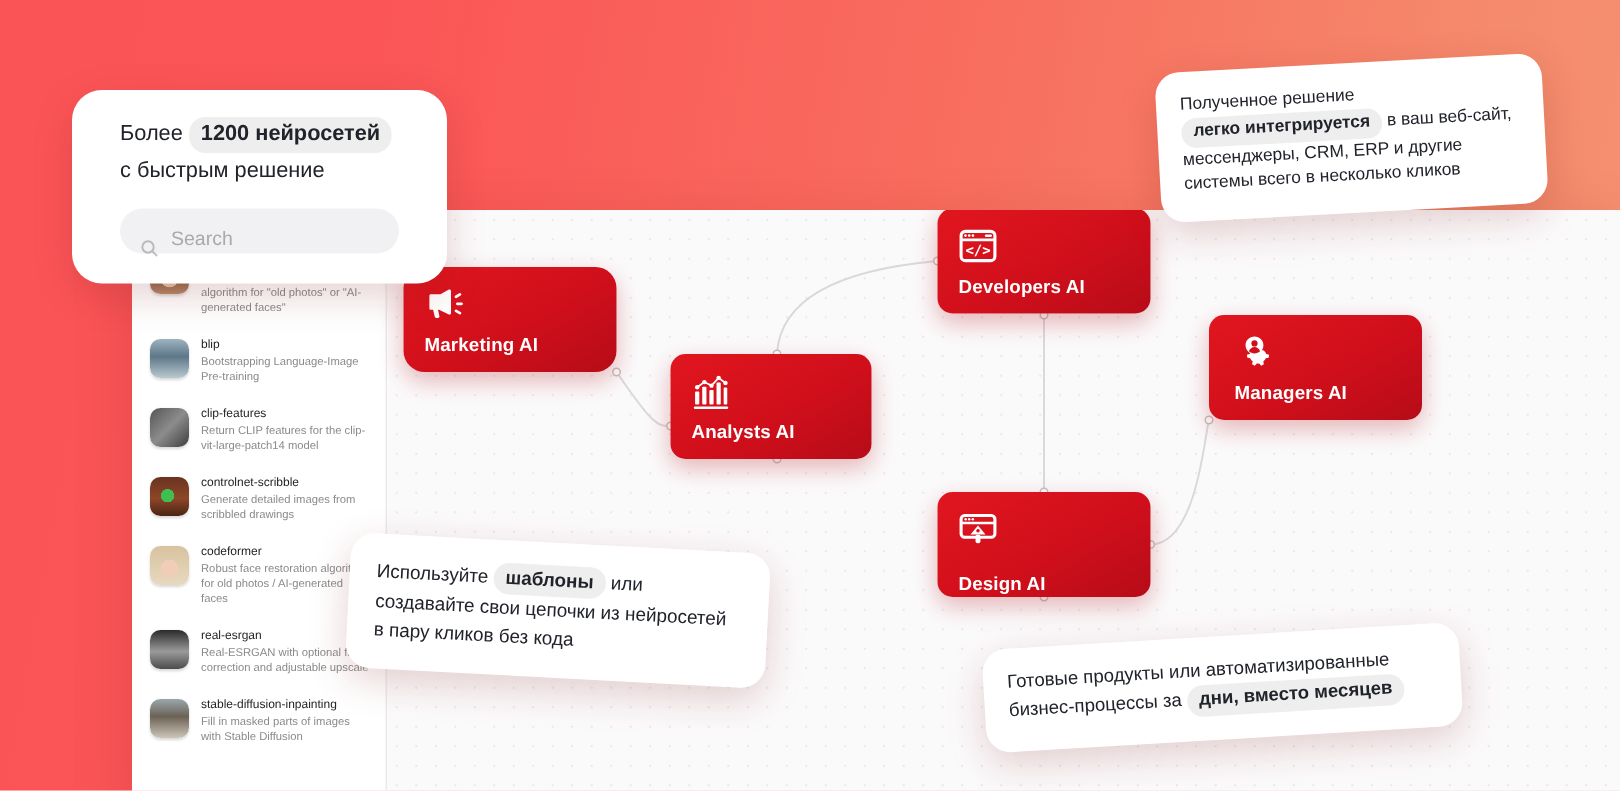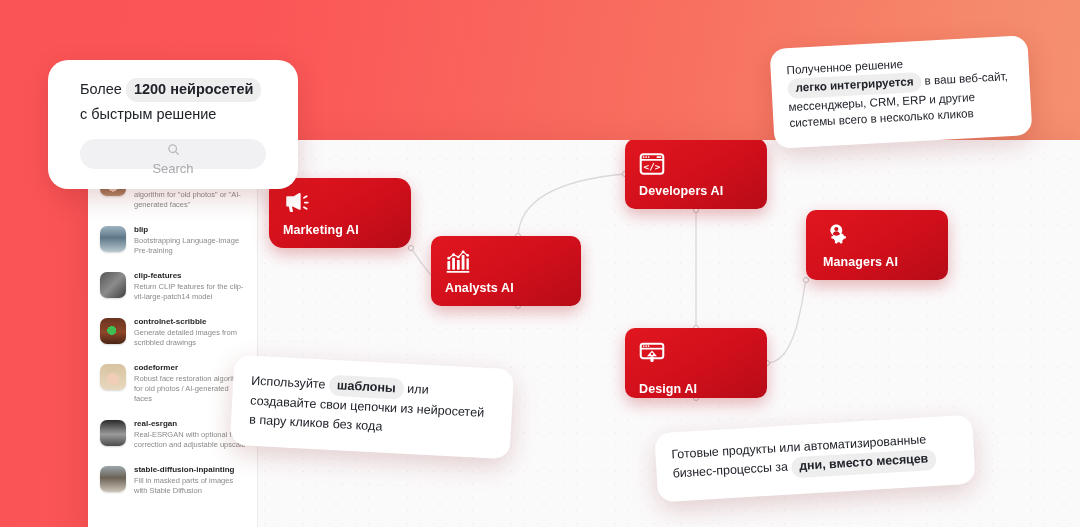--- a/index.html
+++ b/index.html
@@ -42,21 +42,21 @@
   .th-clip{background:linear-gradient(135deg,#555,#8c8c8c 50%,#3d3d3d);}
   .th-controlnet{background:
       radial-gradient(circle at 45% 48%, #3fbf52 0 22%, transparent 23%),
       linear-gradient(#6a3320,#8d4628 55%,#4a2415);}
   .th-codeformer{background:
       radial-gradient(circle at 50% 58%, #f0cdb6 0 30%, transparent 31%),
       linear-gradient(#d8c39f,#e7d8bf);}
   .th-esrgan{background:linear-gradient(#2a2a2a,#9a9a9a 55%,#4c4c4c);}
   .th-sdinpaint{background:linear-gradient(#9aa7ad,#6b6255 45%,#cdc6b8);}
   .model-text{min-width:0;}
-  .model-name{ font-size:8px; font-weight:bold; color:#1f1f1f; line-height:11px; }
+  .model-name{ font-size:8px; font-weight:normal; color:#1f1f1f; line-height:11px; }
   .model-desc{ font-size:7.5px; color:#8a8a8a; line-height:10px; margin-top:1px; }
 
   
   .canvas{
     position:relative; flex:1; height:100%;
     background-color:#fbfafb;
     background-image:radial-gradient(#e9e7ea 0.9px, transparent 1px);
     background-size:13px 13px;
   }
   .edges{ position:absolute; inset:0; width:100%; height:100%; }
@@ -65,21 +65,21 @@
     position:absolute; border-radius:10px; color:#fff;
     background:linear-gradient(150deg,#e1161f 0%,#d00f1b 55%,#b60c18 100%);
     box-shadow:0 6px 16px rgba(180,20,25,.30);
     padding:12px 14px 11px 14px; display:flex; flex-direction:column;
     justify-content:space-between;
   }
   .node-icon{ width:26px; height:26px; }
   .node-icon svg{ width:100%; height:100%; display:block; }
   .node-label{ font-size:12.5px; font-weight:bold; letter-spacing:.1px; white-space:nowrap; }
   .n-marketing{ left:11px;  top:38px;  width:142px; height:70px;border-radius:14px; }
-  .n-analysts { left:173px; top:96px;  width:150px; height:70px;justify-content:space-between; }
+  .n-analysts { left:189px; top:96px;  width:134px; height:70px;justify-content:space-between; }
   .n-developers{left:367px; top:-1px;  width:142px; height:70px; }
   .n-design   { left:367px; top:188px; width:142px; height:70px;gap:16px; }
   .n-managers { left:548px; top:70px;  width:142px; height:70px;padding-left:17px; }
 
   .port{ position:absolute; width:6px; height:6px; border-radius:50%;
          background:#fff; border:1px solid #c2c2c2; }
 
   
   .callout{
     position:absolute; background:#fff; border-radius:16px;
@@ -87,21 +87,21 @@
     color:#20232a; line-height:1.45;
   }
   .hl{ background:#eeeeee; border-radius:11px; padding:1px 8px 2px;
        font-weight:bold; display:inline-block; }
 
   .c-search{ left:48px; top:60px; width:250px; padding:18px 32px 20px; border-radius:20px; }
   .c-search .line1{ font-size:14.5px; }
   .c-search .line2{ font-size:14.5px; margin-top:2px; }
   .search-box{
     margin-top:14px; height:30px; background:#f1f1f3; border-radius:15px;
-    display:flex; align-items:center; gap:8px; padding:0 13px;flex-direction:column;
+    display:flex; align-items:flex-end; gap:8px; padding:0 13px;
   }
   .search-box .q{ width:13px; height:13px; flex:none; opacity:.42; }
   .search-ph{ font-size:13px; color:#a8a8ad; }
 
   .c-integrate{
     left:772px; top:42px; width:258px; padding:14px 16px 16px;
     font-size:11.6px; transform:rotate(-3.1deg);
   }
   .c-templates{
     left:232px; top:362px; width:280px; padding:15px 18px 17px;

